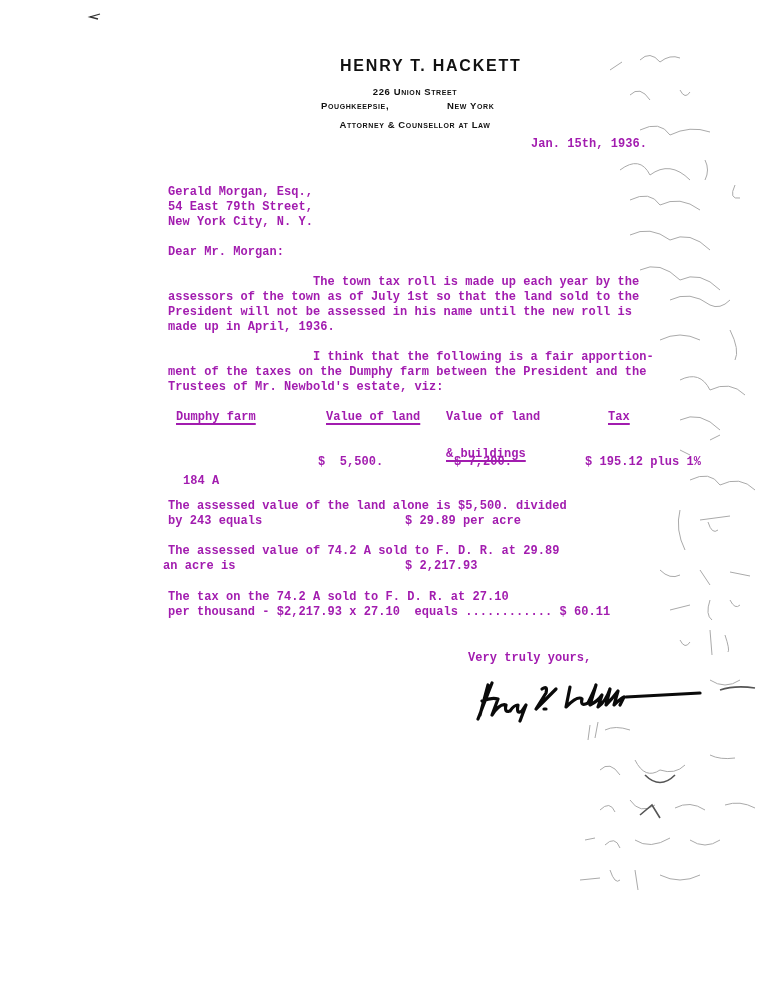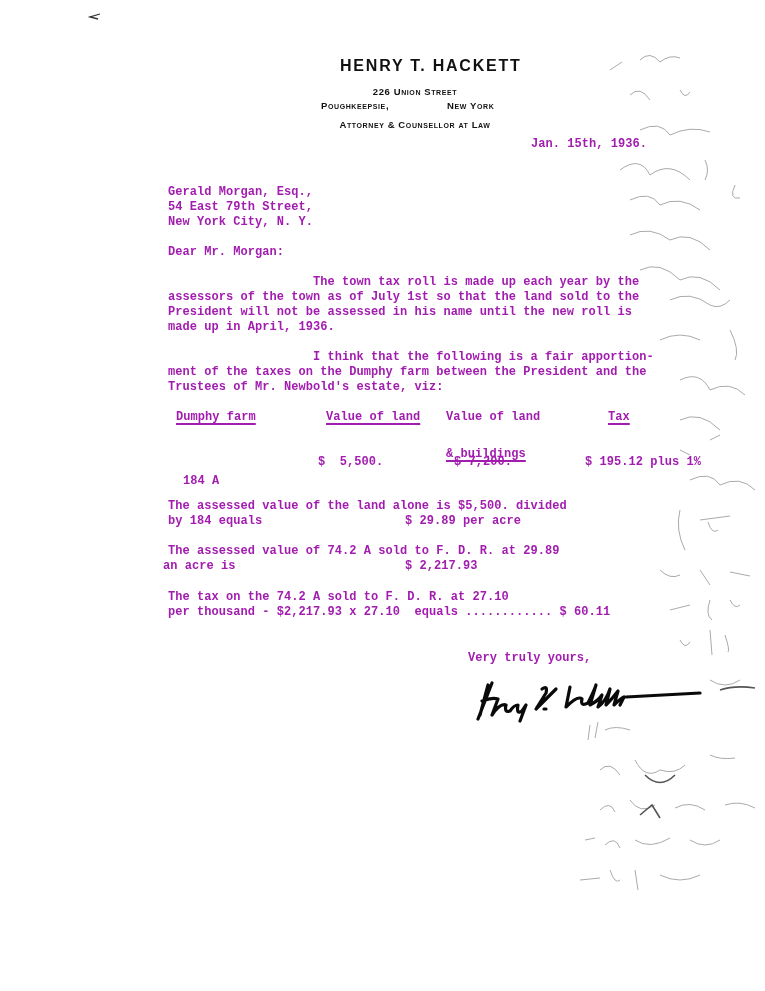--- a/index.html
+++ b/index.html
@@ -61,21 +61,21 @@
   <div class="abs tw ul" style="left:608px;top:410px;">Tax</div>
 
   <div class="abs tw" style="left:183px;top:468px;margin-top:6px;">184 A</div>
   <div class="abs tw" style="left:318px;top:455px;">$  5,500.</div>
   <div class="abs tw" style="left:454px;top:455px;">$ 7,200.</div>
   <div class="abs tw" style="left:585px;top:455px;">$ 195.12 plus 1%</div>
 </div>
 
 <div>
   <div class="abs tw" style="left:168px;top:499px;">The assessed value of the land alone is $5,500. divided</div>
-  <div class="abs tw" style="left:168px;top:514px;">by 184 equals</div>
+  <div class="abs tw" style="left:168px;top:514px;">by 243 equals</div>
   <div class="abs tw" style="left:405px;top:514px;">$ 29.89 per acre</div>
 </div>
 
 <div>
   <div class="abs tw" style="left:168px;top:544px;text-align:center;">The assessed value of 74.2 A sold to F. D. R. at 29.89</div>
   <div class="abs tw" style="left:163px;top:559px;">an acre is</div>
   <div class="abs tw" style="left:405px;top:559px;">$ 2,217.93</div>
 </div>
 
 <div>

